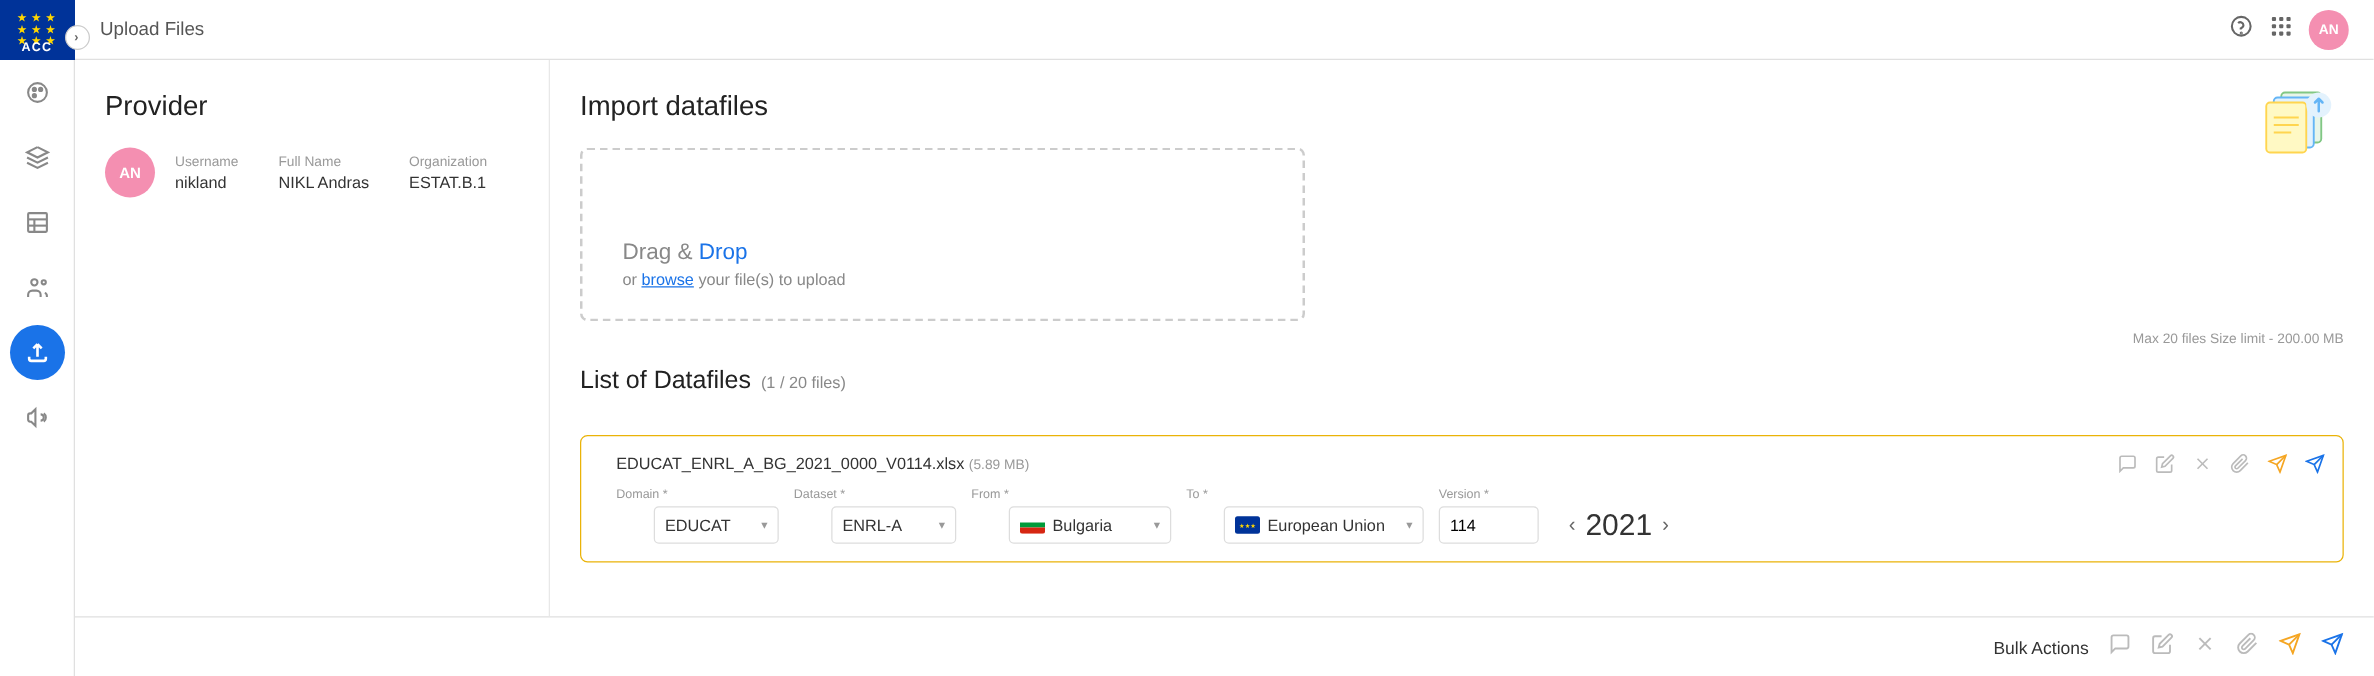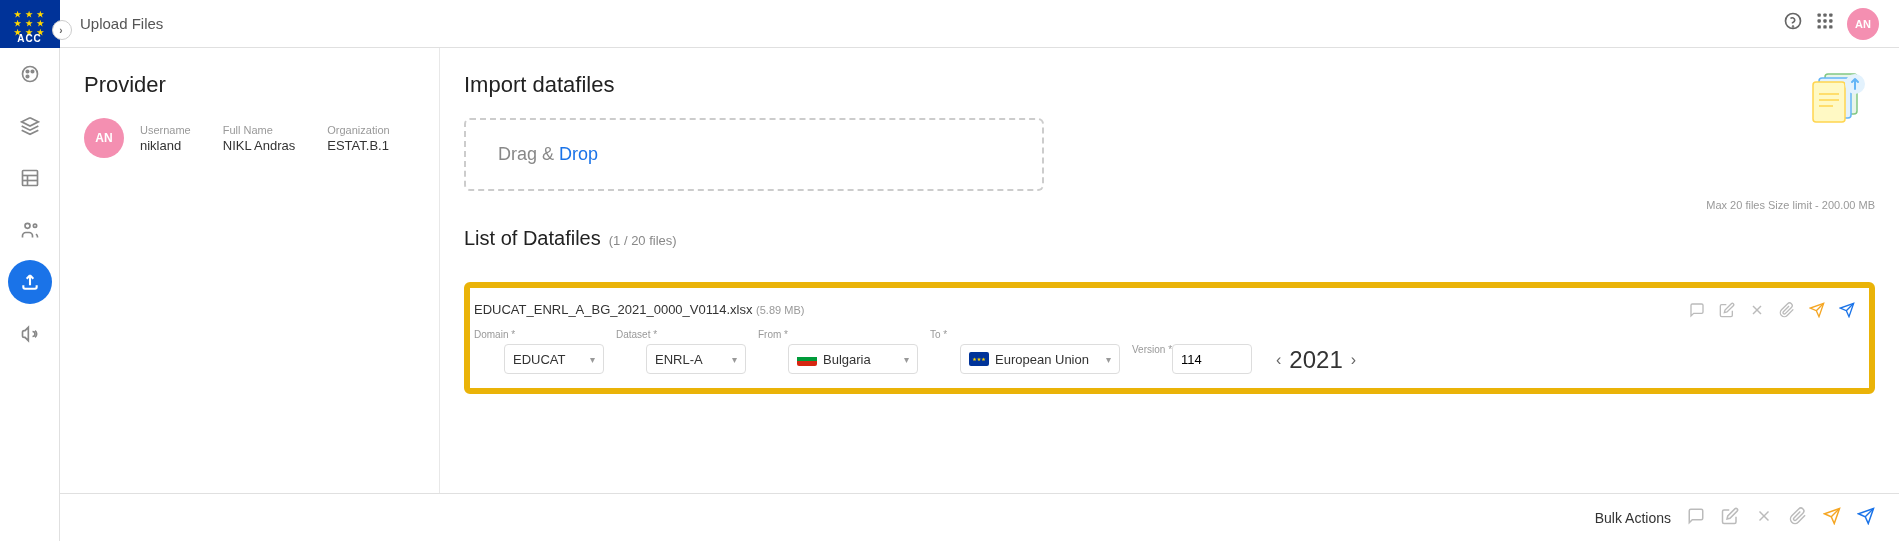--- a/index.html
+++ b/index.html
@@ -142,34 +142,34 @@
 
     
     .drag-drop-box {
       border: 2px dashed #ccc;
       border-radius: 6px;
       padding: 24px 32px;
       width: 580px;
       max-width: 100%;
       margin-bottom: 8px;
     }
-    .drag-drop-text { font-size: 18px; color: #888; }
+    .drag-drop-text { font-size: 18px; color: #888; margin-top: 47px; }
     .drag-drop-sub { font-size: 13px; color: #888; margin-top: 4px; }
     .drag-drop-sub .browse { color: #1a73e8; cursor: pointer; text-decoration: underline; }
 
     .file-limits { text-align: right; font-size: 11px; color: #999; margin-bottom: 16px; }
 
     
     .list-title { font-size: 20px; font-weight: 400; color: #222; margin-bottom: 16px; }
     .list-count { font-size: 13px; color: #888; font-weight: normal; }
 
     .datafile-card {
-      border: 6px solid #eab308;
+      border: 1px solid #eab308;
       border-radius: 6px;
-      padding: 14px 4px;
+      padding: 14px 28px;
       margin-bottom: 12px;
       position: relative;
     }
     .datafile-filename { font-size: 13px; color: #333; margin-bottom: 12px; }
     .datafile-filename .filesize { color: #999; font-size: 11px; }
 
     .datafile-actions {
       position: absolute;
       top: 14px;
       right: 14px;
@@ -205,21 +205,21 @@
       height: 30px;
       font-size: 13px;
       color: #333;
       gap: 6px;
       margin-left: 30px;
     }
     .field-select .chevron { color: #999; font-size: 10px; margin-left: auto; }
 
     .version-group {
       display: flex;
-      flex-direction: row;
+      flex-direction: column;
     }
     .version-input {
       border: 1px solid #ddd;
       border-radius: 4px;
       padding: 4px 8px;
       height: 30px;
       width: 80px;
       font-size: 13px;
     }
 
@@ -381,20 +381,23 @@
           <circle cx="60" cy="20" r="10" fill="#e3f2fd"></circle>
           <path d="M60 25 L60 15 M57 18 L60 15 L63 18" stroke="#64b5f6" stroke-width="2" fill="none" stroke-linecap="round" stroke-linejoin="round"></path>
         </svg>
       </div>
 
       <div class="section-title">Import datafiles</div>
 
       <div class="drag-drop-box">
         <div class="drag-drop-text">
           <span>Drag &amp; </span><span style="color:#1a73e8;">Drop</span>
+        </div>
+        <div class="drag-drop-sub">
+          <span>or </span><span class="browse">browse</span><span> your file(s) to upload</span>
         </div>
       </div>
       <div class="file-limits">Max 20 files   Size limit - 200.00 MB</div>
 
       <div style="display:flex;align-items:baseline;gap:8px;margin-bottom:16px;">
         <span class="list-title">List of Datafiles</span>
         <span class="list-count">(1 / 20 files)</span>
       </div>
 
       <div class="datafile-card">

